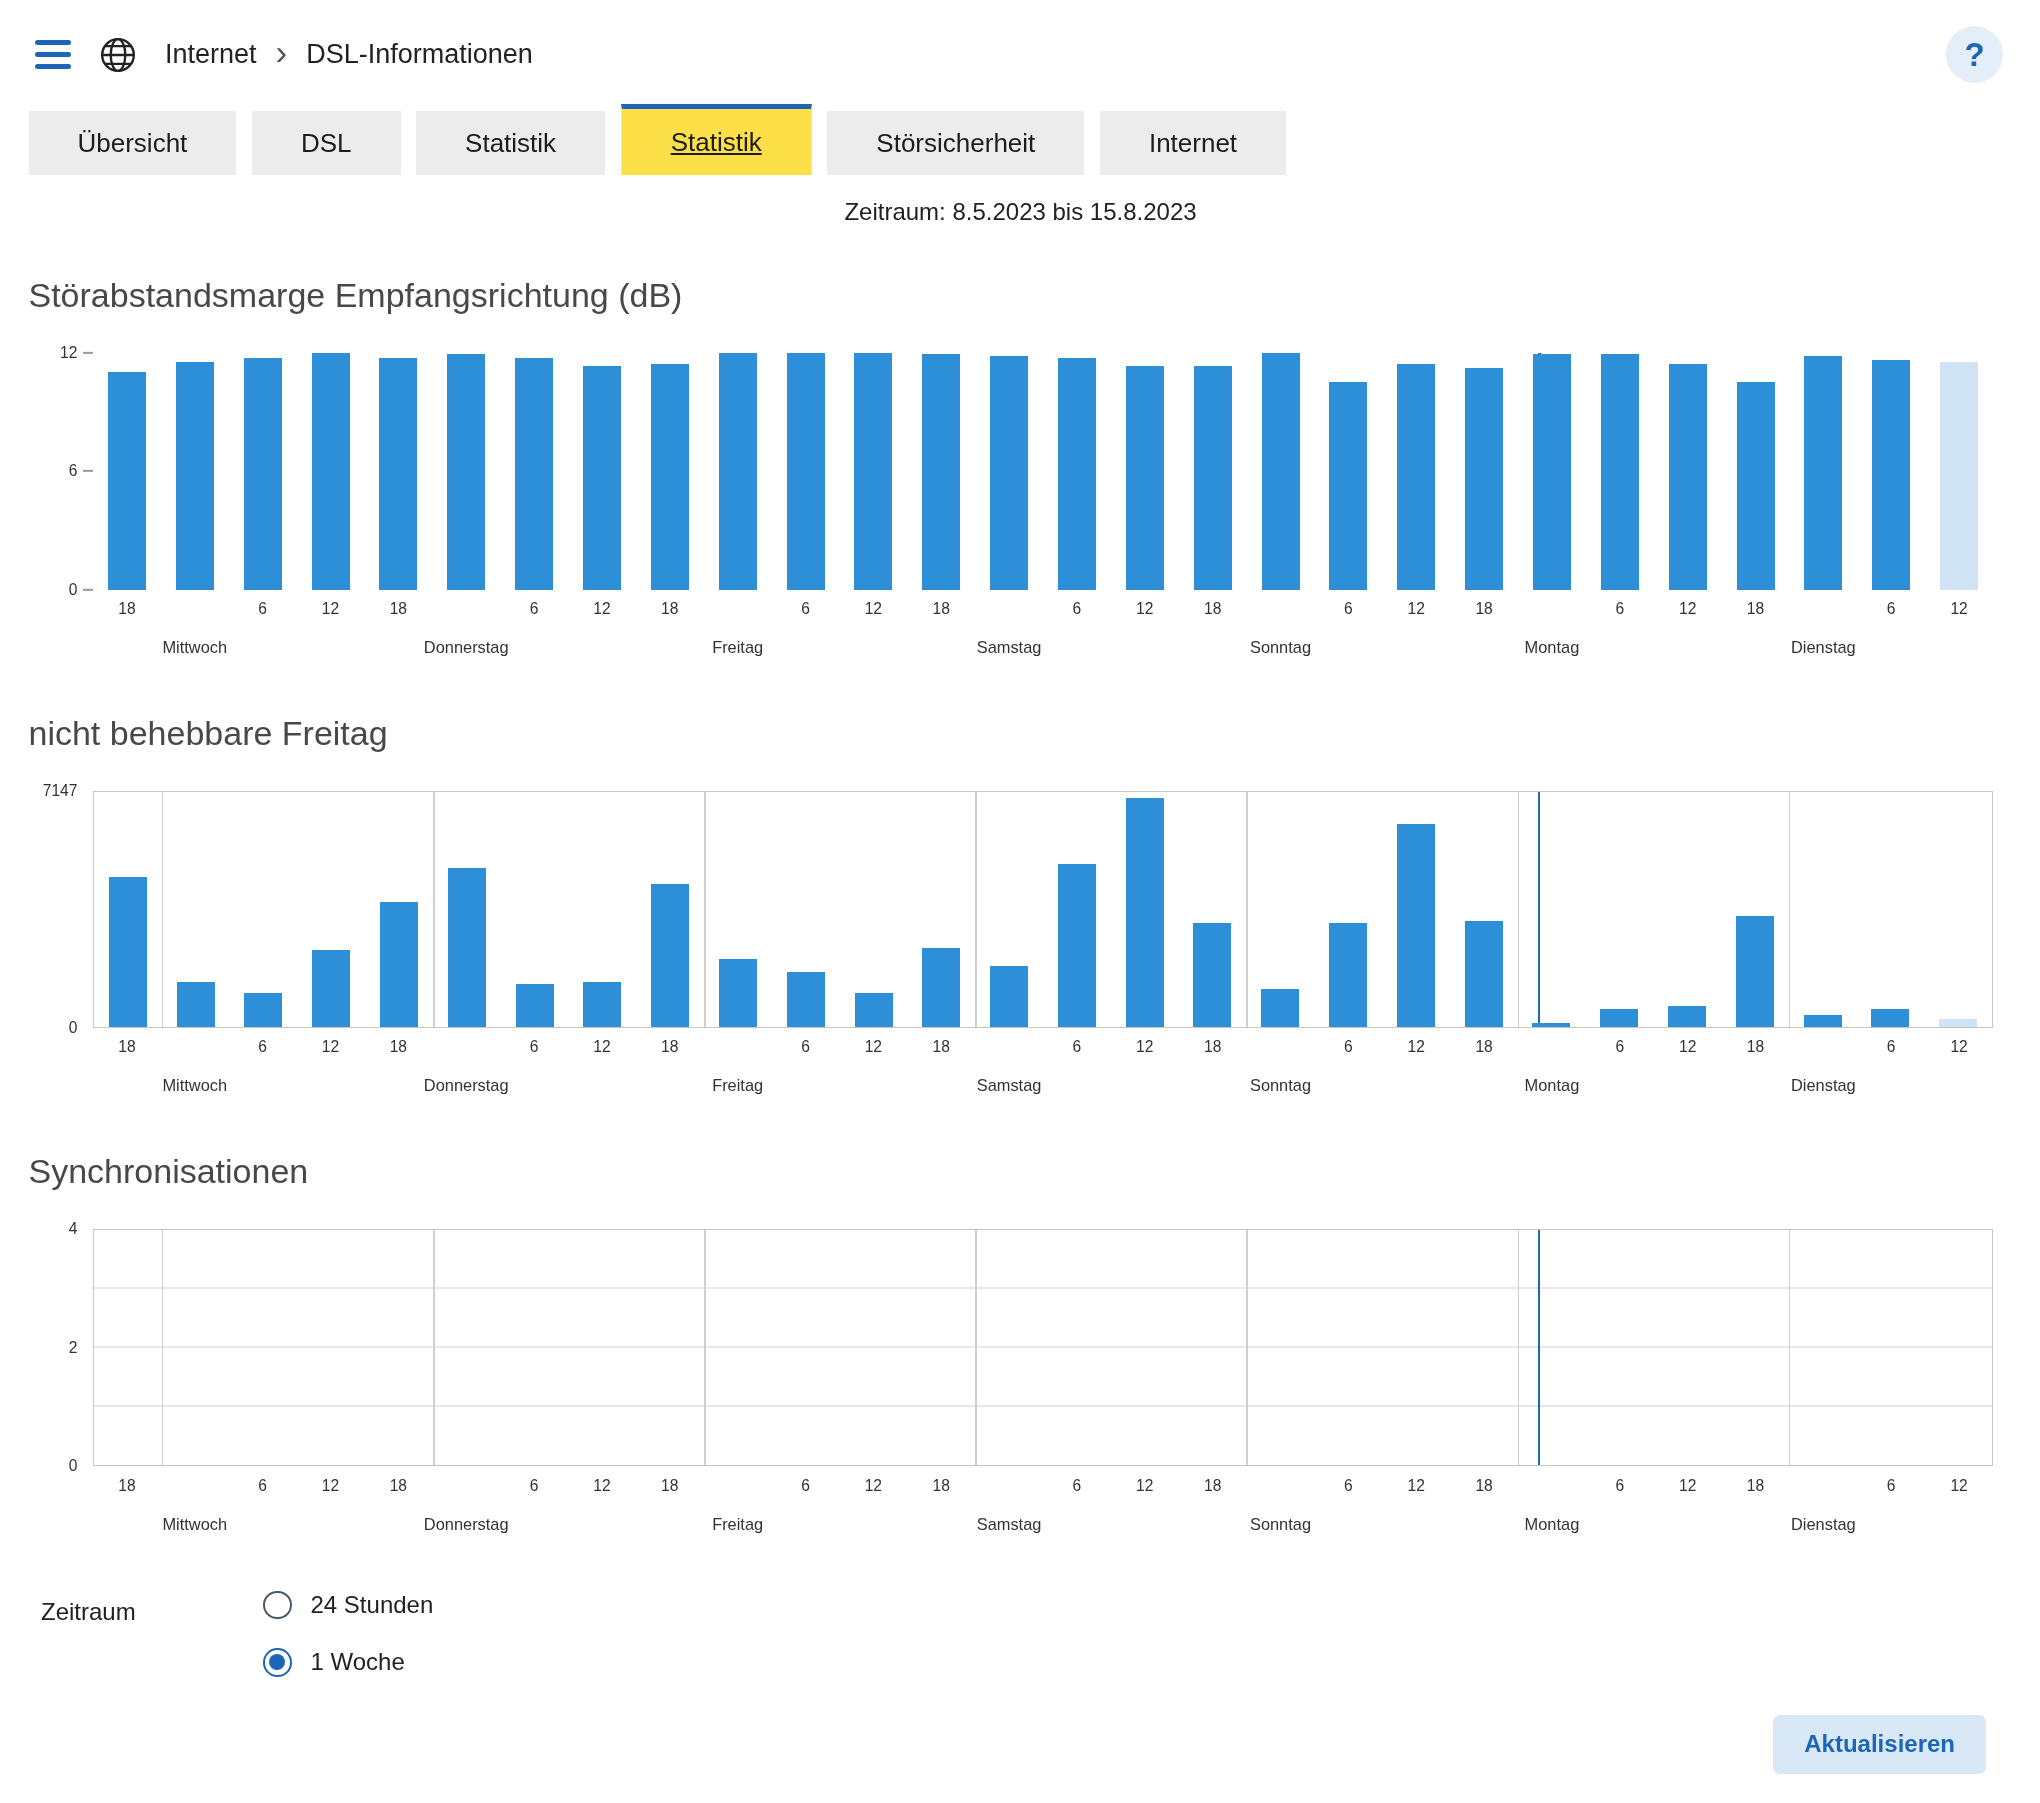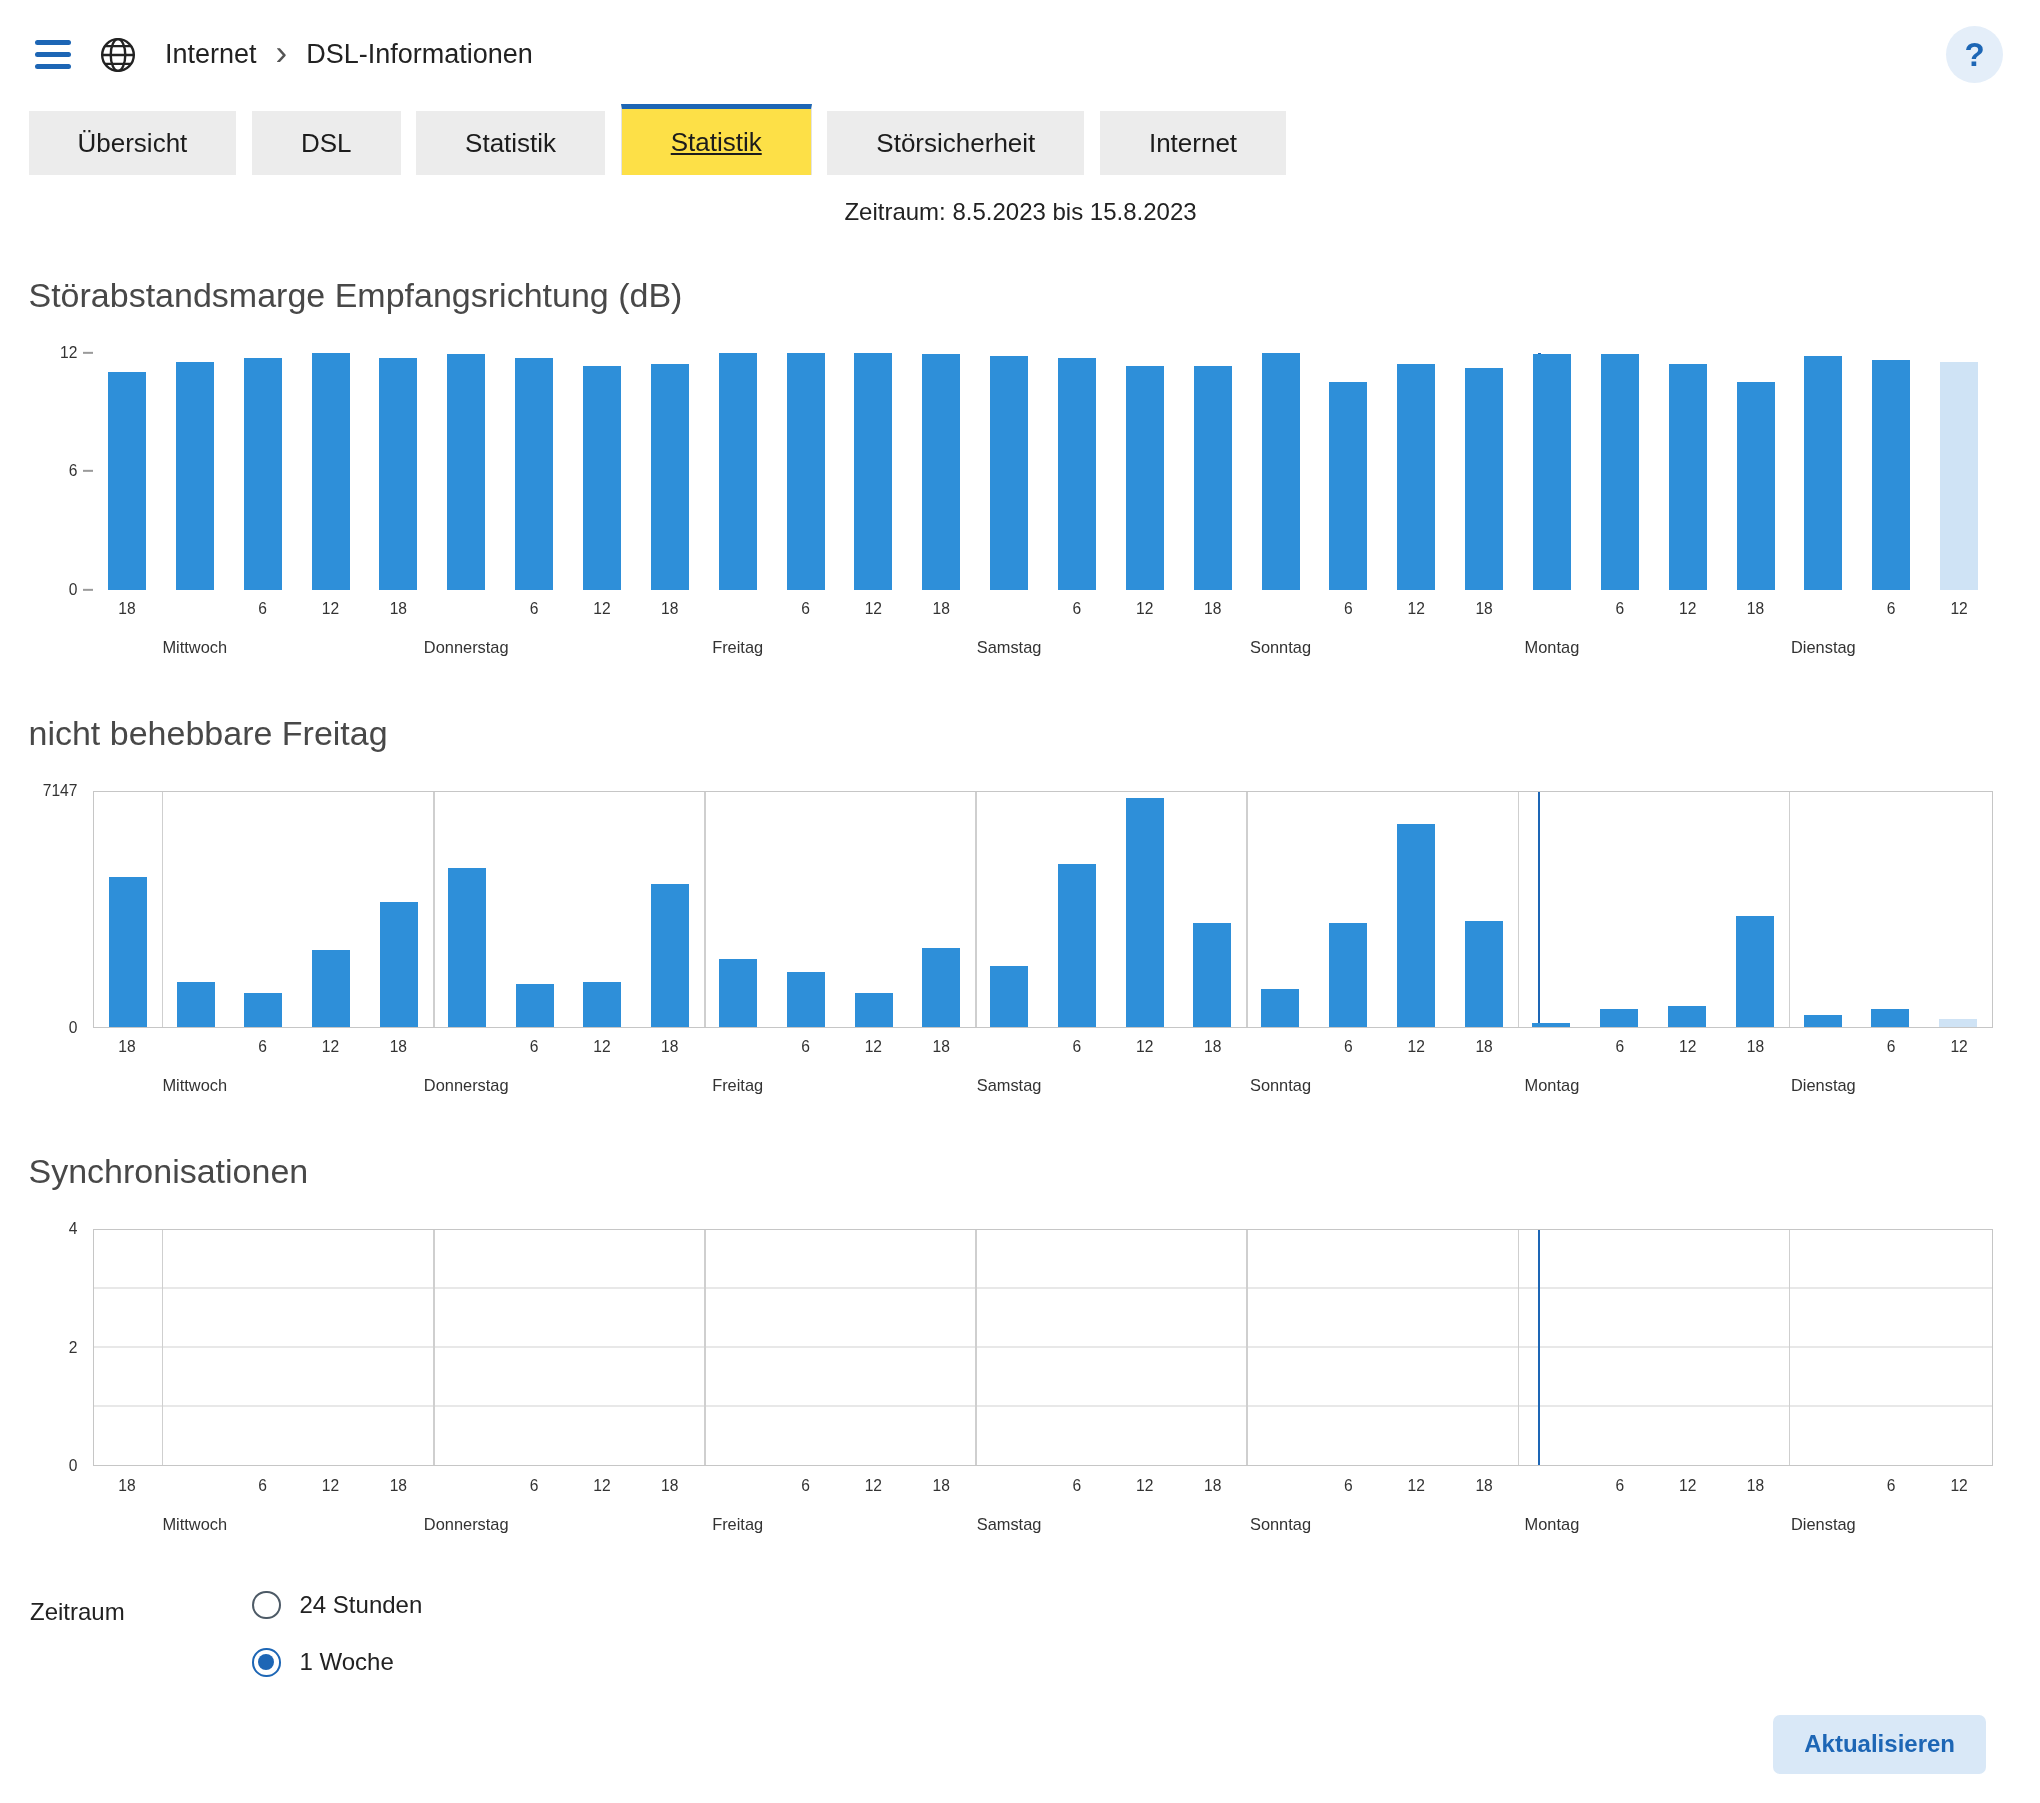--- a/index.html
+++ b/index.html
@@ -37,21 +37,21 @@
   .vline { position:absolute; top:0; bottom:0; width:1.7px; background:#cfcfcf; }
   .hline { position:absolute; left:0; right:0; height:1.7px; background:#e8e8e8; }
   .marker { position:absolute; top:0; bottom:0; width:2.6px; background:#1d66b5; }
   .ylabel { position:absolute; right:15.6px; font-size:15.6px; color:#333; transform:translateY(50%); }
   .ydash { position:absolute; right:0; width:10.4px; height:1.7px; background:#9a9a9a; transform:translateY(50%); }
   .xaxis { position:relative; height:26px; margin:10.4px 0 0 93px; width:1900px; }
   .xlabel { position:absolute; top:0; font-size:15.6px; color:#333; transform:translateX(-50%); }
   .days { position:relative; height:26px; margin:12px 0 0 93px; width:1900px; }
   .daylabel { position:absolute; top:0; font-size:16.4px; color:#333; transform:translateX(-50%); }
   
-  .controls { display:flex; margin:50px 0 0 30px; }
+  .controls { display:flex; margin:50px 0 0 41px; }
   .controls-label { width:222px; font-size:24px; color:#222; padding-top:7px; }
   .radio-group { display:flex; flex-direction:column; gap:29px; }
   .radio-row { display:flex; align-items:center; gap:19px; cursor:pointer; }
   .radio { width:28.5px; height:28.5px; border-radius:50%; border:2.6px solid #4d5a66; background:#fff; position:relative; }
   .radio-row[data-selected="true"] .radio { border-color:#1d66b5; }
   .radio-row[data-selected="true"] .radio::after { content:""; position:absolute; inset:4.3px; border-radius:50%; background:#1d66b5; }
   .radio-label { font-size:24px; color:#222; }
   
   .footer { display:flex; justify-content:flex-end; margin:38px 55px 0 0; }
   .update-btn { background:#d9e8f7; color:#1d66b5; font-weight:700; font-size:24px;

